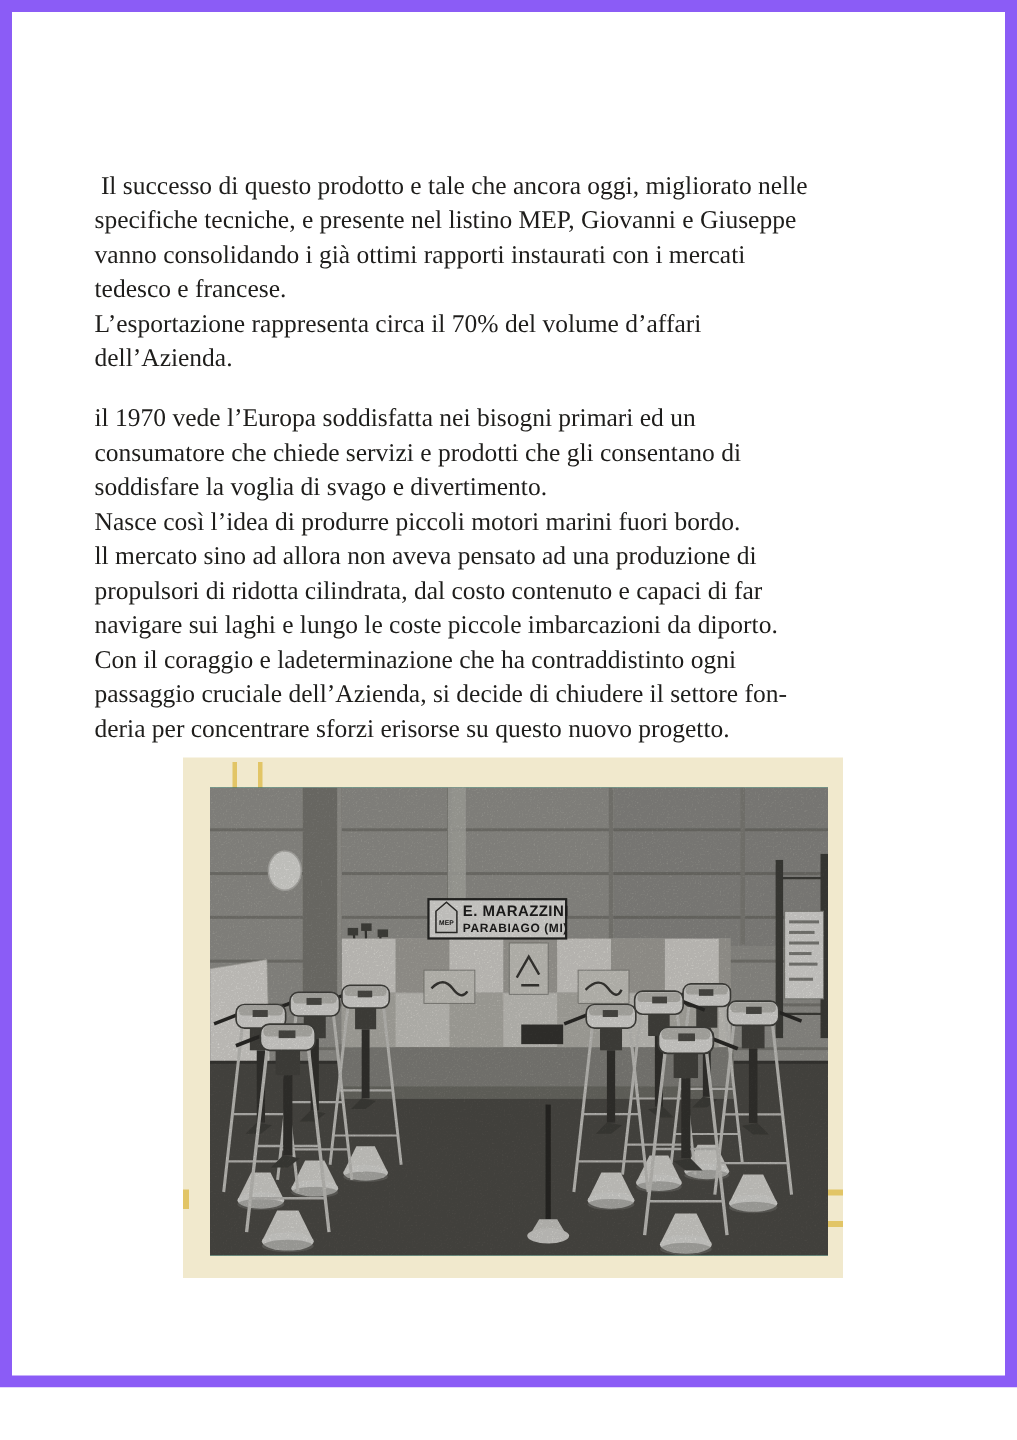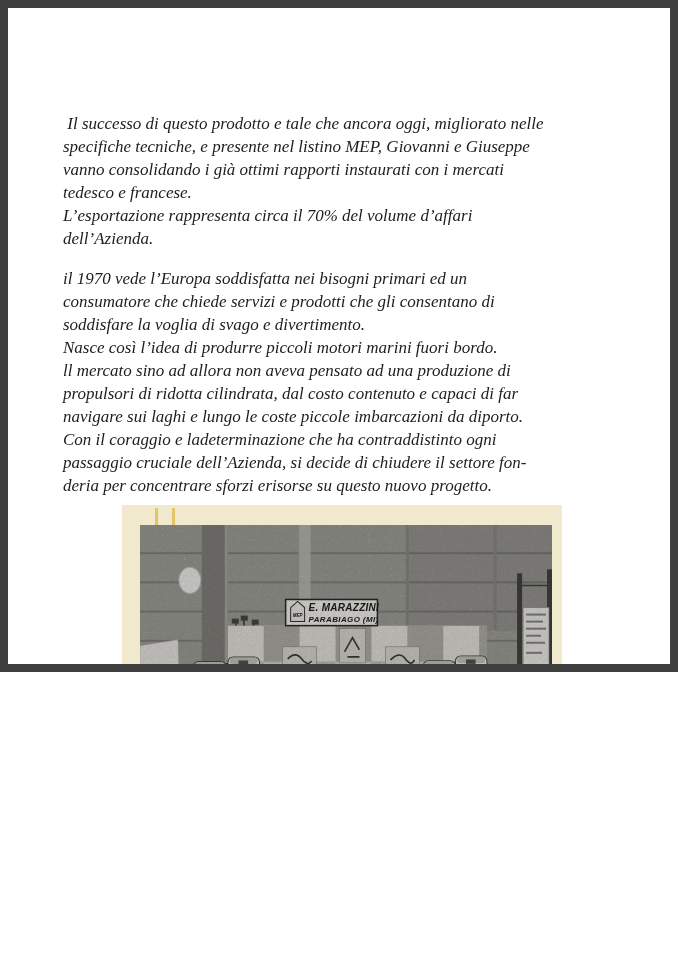--- a/index.html
+++ b/index.html
@@ -1,24 +1,23 @@
 <!DOCTYPE html>
 <html><head>
 <meta charset="utf-8">
 <style>
   html,body{margin:0;padding:0;background:#ffffff;}
   .page{
     position:relative;
-    width:678px;height:672px;
+    width:678px;height:925px;
     box-sizing:border-box;
     background:#ffffff;
-    border:8px solid #404040;
+    border:8px solid #8b5cf6;
     overflow:hidden;
     font-family:"Liberation Serif", serif;
-    font-style:italic;
   }
   .text-block{
     position:absolute;
     left:55px;top:104px;width:560px;
     color:#1e1d1b;
     font-size:17px;
     line-height:23px;
   }
   .para{
     margin:0 0 17px 0;

